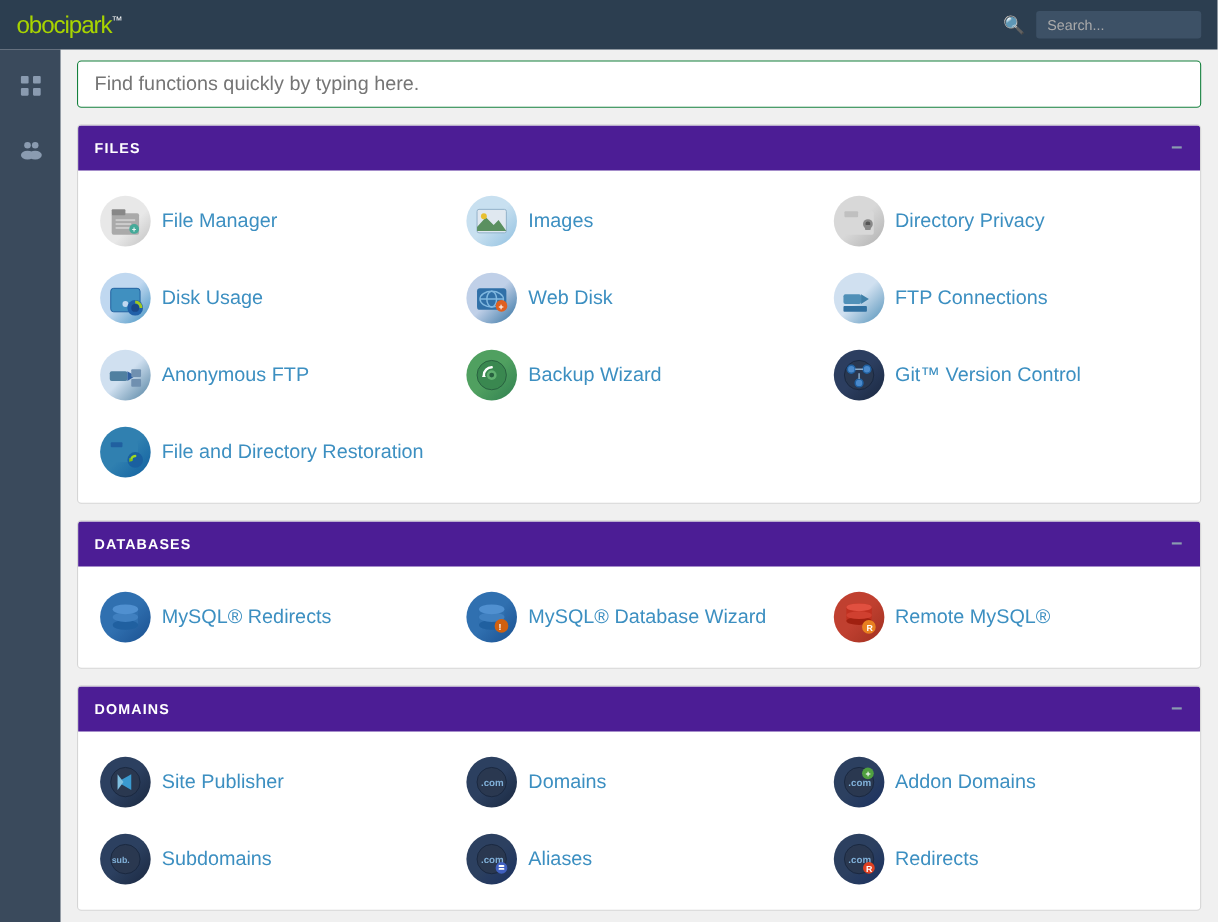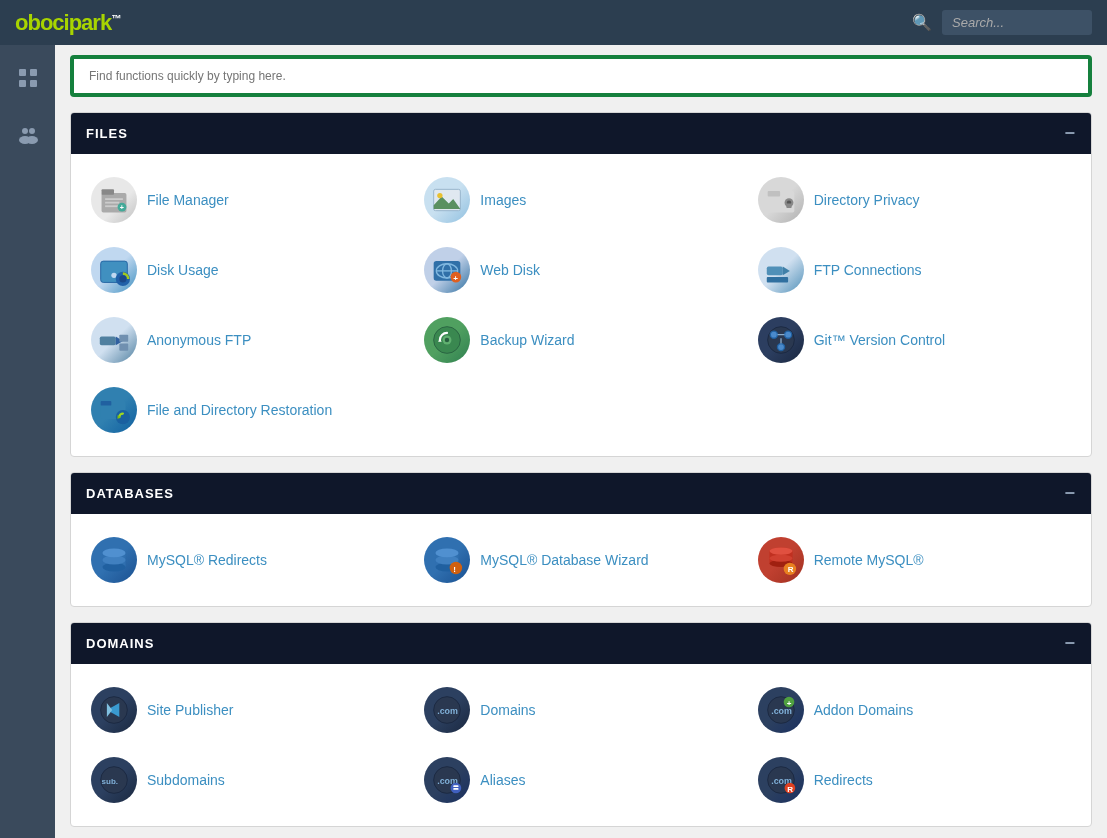--- a/index.html
+++ b/index.html
@@ -10,38 +10,37 @@
       background: #2c3e50;
       height: 45px;
       display: flex;
       align-items: center;
       justify-content: space-between;
       padding: 0 15px;
     }
     .logo {
       color: #a8d400;
       font-size: 22px;
-      font-weight: bold;
+      font-weight: normal;
       letter-spacing: -1px;
     }
     .top-nav-right {
       display: flex;
       align-items: center;
       gap: 10px;
     }
     .search-icon-top { color: white; font-size: 16px; cursor: pointer; }
     .search-input-top {
       background: #3d5166;
       border: none;
       color: white;
       padding: 5px 10px;
       border-radius: 3px;
       width: 150px;
       font-size: 13px;
-      font-style: italic;
     }
     .search-input-top::placeholder { color: #aaa; }
 
     
     .layout {
       display: flex;
     }
     .sidebar {
       width: 55px;
       background: #3a4a5c;
@@ -61,37 +60,37 @@
     }
 
     
     .main-content {
       flex: 1;
       padding: 10px 15px;
     }
     .search-bar {
       width: 100%;
       padding: 10px 15px;
-      border: 4px solid #15803d;
+      border: 1px solid #15803d;
       border-radius: 4px;
-      font-size: 12px;
+      font-size: 18px;
       color: #15803d;
       margin-bottom: 15px;
     }
 
     
     .section {
       background: white;
       border: 1px solid #d5d5d5;
       border-radius: 4px;
       margin-bottom: 15px;
       overflow: hidden;
     }
     .section-header {
-      background: #0f172a;
+      background: #4c1d95;
       color: white;
       padding: 10px 15px;
       font-size: 13px;
       font-weight: bold;
       letter-spacing: 1px;
       display: flex;
       justify-content: space-between;
       align-items: center;
     }
     .section-header .collapse-icon { color: #8a9bb0; font-size: 18px; cursor: pointer; }
@@ -107,21 +106,21 @@
       display: flex;
       align-items: center;
       gap: 10px;
       padding: 8px 5px;
       cursor: pointer;
       border-radius: 4px;
       min-height: 50px;
     }
     .menu-item-label {
       color: #3c8fc1;
-      font-size: 14px;
+      font-size: 18px;
       line-height: 1.3;
     }
 
     
     .icon-circle {
       width: 46px;
       height: 46px;
       border-radius: 50%;
       display: flex;
       align-items: center;

